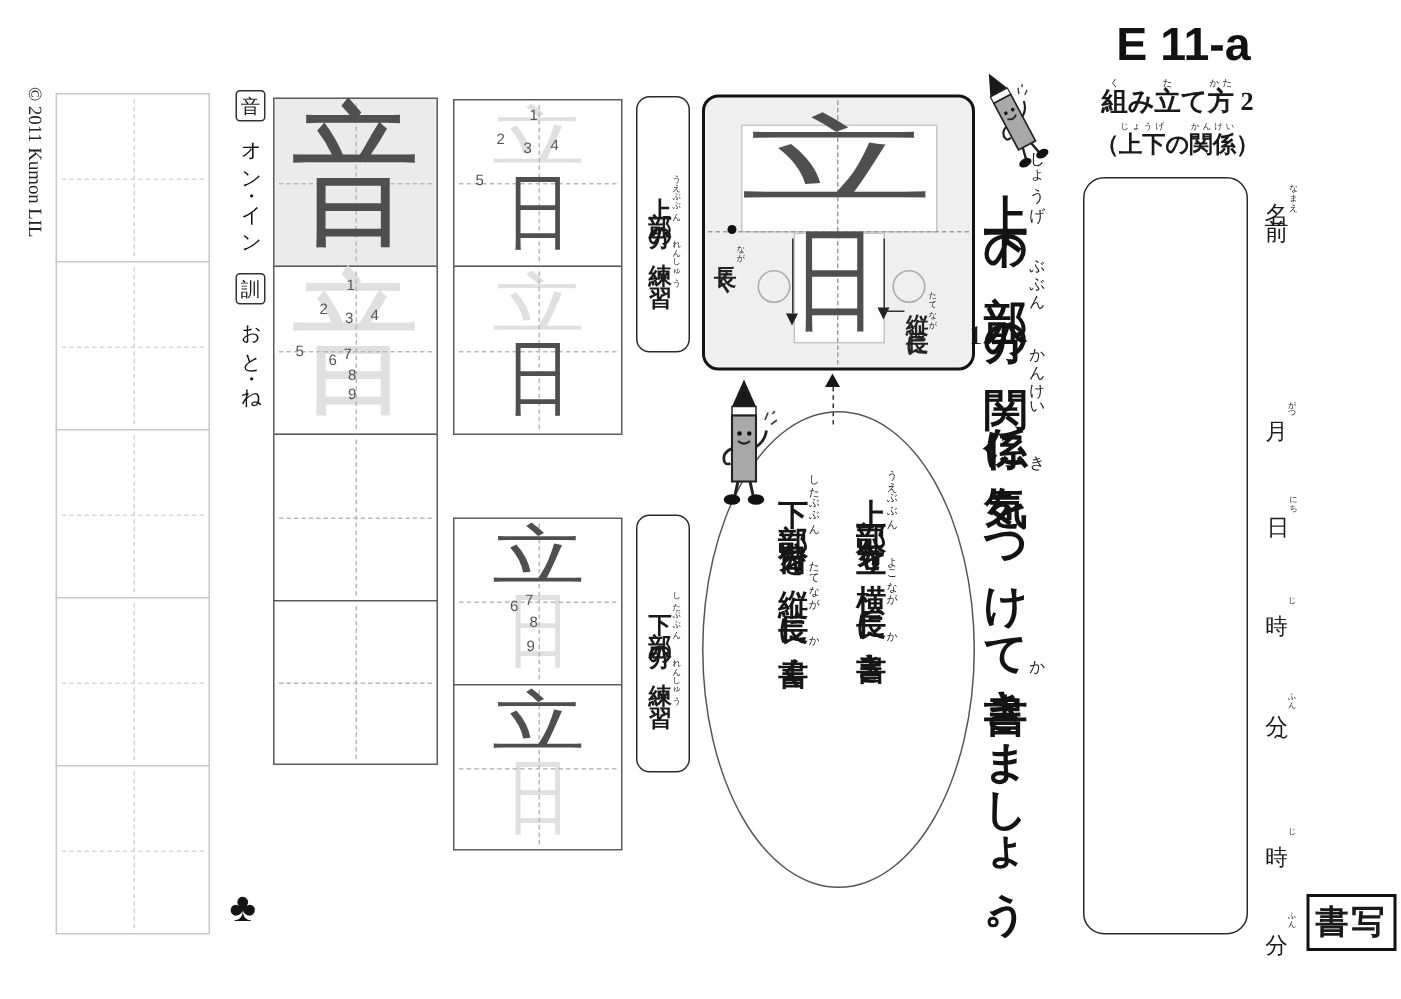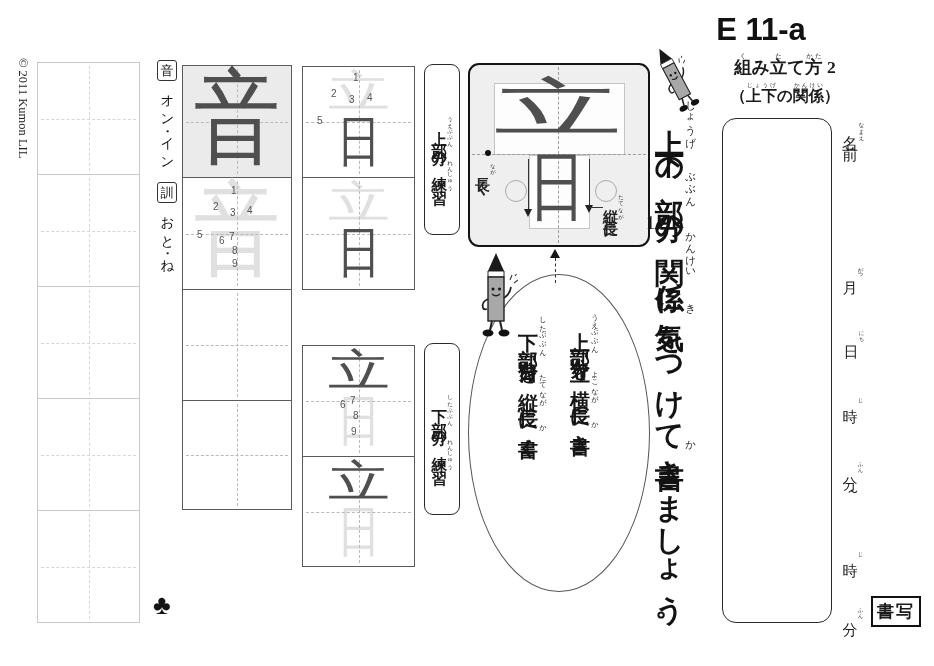--- a/index.html
+++ b/index.html
@@ -52,29 +52,29 @@
   .ahead{width:0;height:0;border-left:4.5px solid transparent;border-right:4.5px solid transparent;
          border-top:8px solid #222;z-index:3;}
   .connector{height:0;border-top:1.2px solid #333;z-index:3;}
   .dashline{width:0;border-left:1.5px dashed #333;}
   .uphead{width:0;height:0;border-left:5px solid transparent;border-right:5px solid transparent;
           border-bottom:9px solid #161616;}
   
   .ellipse{left:468px;top:274px;width:180px;height:316px;border:1.2px solid #555;border-radius:50%;}
   .btext{font-size:20px;font-weight:600;line-height:1.12;color:#161616;}
   
-  .code{left:676px;top:12px;width:170px;text-align:center;font-family:"Liberation Sans",sans-serif;
+  .code{left:704px;top:12px;width:170px;text-align:center;font-family:"Liberation Sans",sans-serif;
         font-weight:bold;font-size:31px;color:#111;}
   .htitle{left:688px;top:52px;width:194px;text-align:center;font-size:17.5px;font-weight:600;}
   .hsub{left:682px;top:82px;width:206px;text-align:center;font-size:15.5px;font-weight:600;}
   .instruction{left:650px;top:94px;height:570px;font-size:29px;font-weight:600;letter-spacing:0.5px;color:#131313;}
   
   .namebox{left:722px;top:118px;width:110px;height:505px;border:1.6px solid #2a2a2a;border-radius:14px;background:#fff;box-sizing:border-box;}
   .sidelabel{font-size:15px;font-weight:500;color:#1c1c1c;}
-  .shosha{left:871px;top:596px;border:2px solid #111;padding:2px 4px;font-size:17px;font-weight:bold;letter-spacing:2px;background:#fff;}
+  .shosha{left:871px;top:596px;border:2px solid #111;padding:2px 4px;font-size:22px;font-weight:bold;letter-spacing:2px;background:#fff;}
   .club{left:153px;top:590px;font-size:27px;color:#141414;}
   .mascot{transform-origin:center center;}
 </style>
 </head>
 <body>
 
 <div class="page">
 
   <div class="abs copyright">© 2011 Kumon LIL</div>
 

